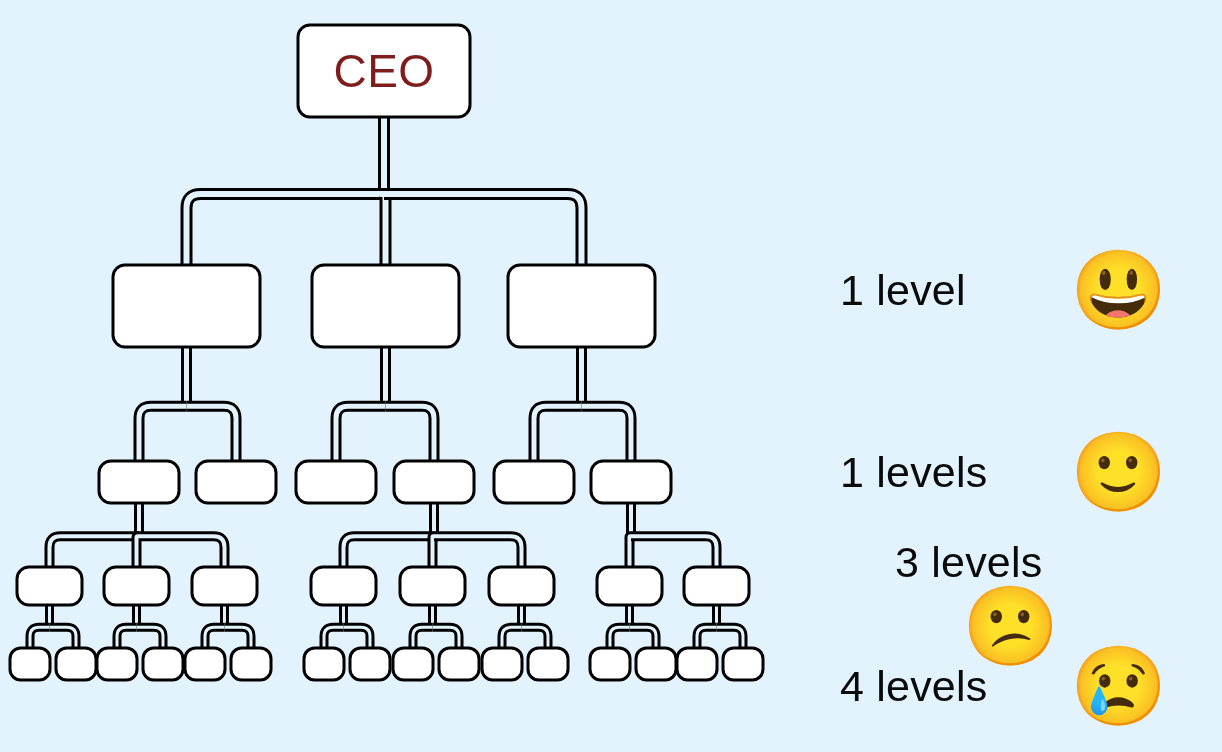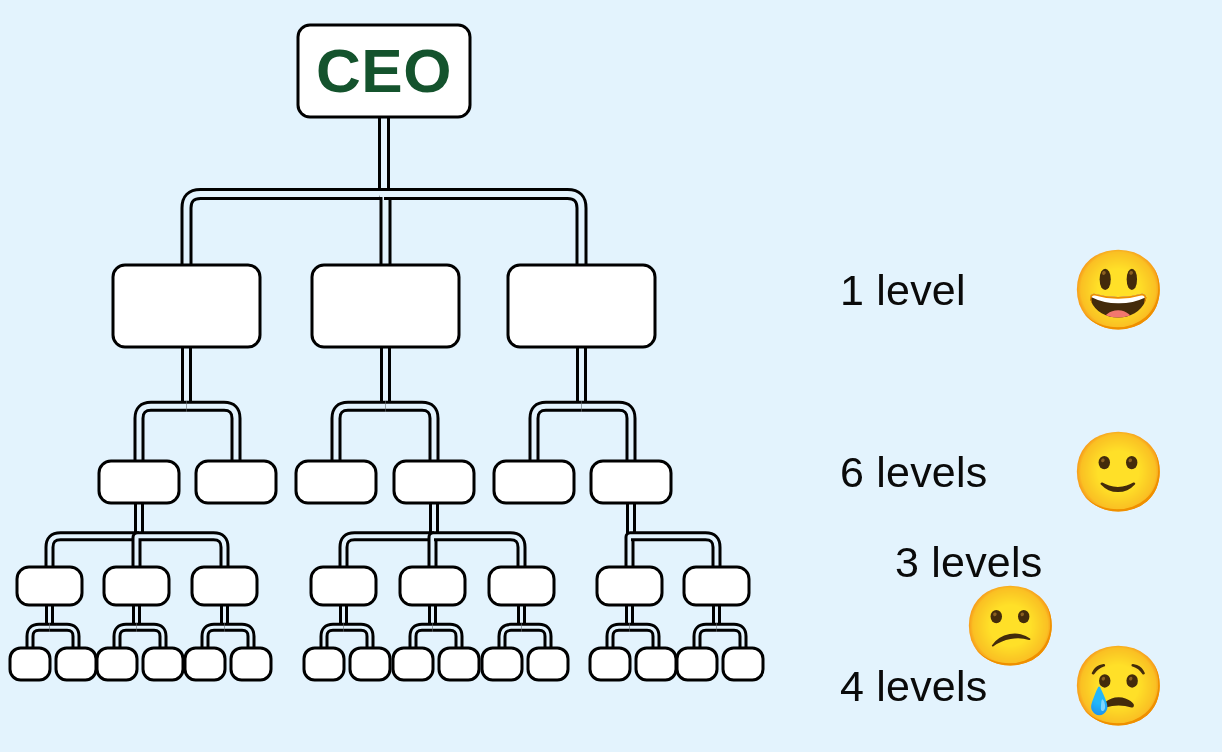--- a/index.html
+++ b/index.html
@@ -53,23 +53,23 @@
   .legend-emoji {
     font-size: 78px;
     line-height: 1;
     width: 96px;
     text-align: center;
     filter: saturate(1.05);
   }
   .ceo-label {
     position: absolute;
     font-family: "Liberation Sans", sans-serif;
-    font-weight: bold;
-    font-size: 62px;
-    color: #14532d;
+    font-weight: normal;
+    font-size: 46px;
+    color: #7f1d1d;
     letter-spacing: 0.5px;
     text-align: center;
   }
 </style>
 </head>
 <body>
 
 <div id="stage">
 
   <svg id="chart-svg" viewBox="0 0 1222 752" xmlns="http://www.w3.org/2000/svg">
@@ -210,21 +210,21 @@
   </svg>
 
   <div class="ceo-label" style="left: 298px; top: 41px; width: 172px; height: 60px; line-height: 60px;">CEO</div>
 
   <div class="legend">
     <div class="legend-row" style="top: 242px;">
       <div class="legend-label">1 level</div>
       <div class="legend-emoji">😃</div>
     </div>
     <div class="legend-row" style="top: 424px;">
-      <div class="legend-label">6 levels</div>
+      <div class="legend-label">1 levels</div>
       <div class="legend-emoji">🙂</div>
     </div>
     <div class="legend-row" style="top: 538px; flex-direction: column;">
       <div class="legend-label">3 levels</div>
       <div class="legend-emoji">😕</div>
     </div>
     <div class="legend-row" style="top: 638px;">
       <div class="legend-label">4 levels</div>
       <div class="legend-emoji">😢</div>
     </div>

